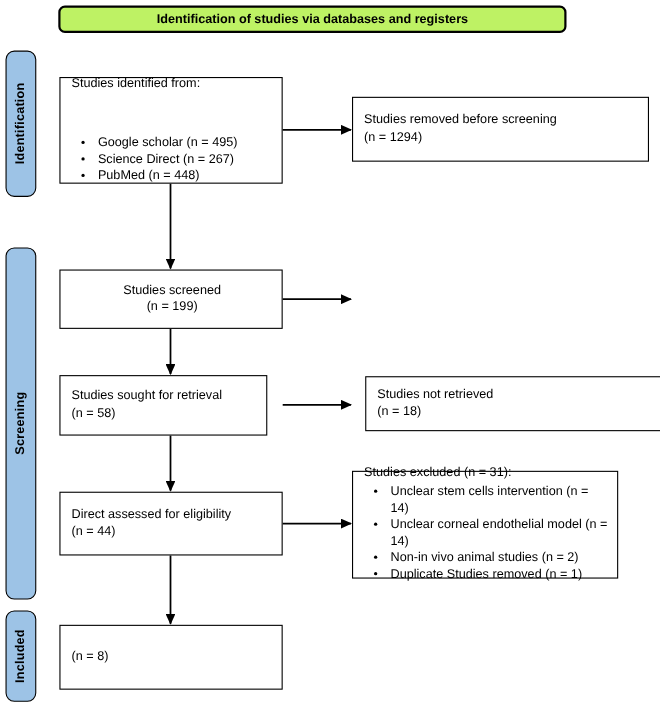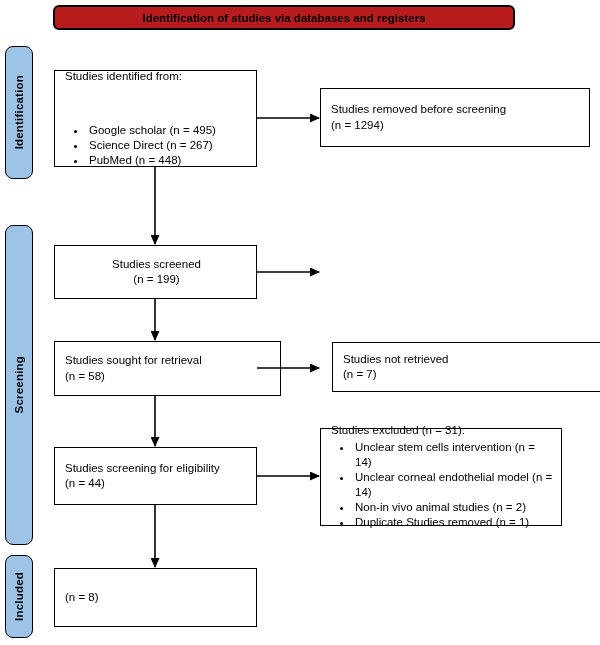--- a/index.html
+++ b/index.html
@@ -5,21 +5,21 @@
   html, body { margin: 0; padding: 0; background: #ffffff; }
   .canvas {
     position: relative;
     width: 600px; height: 645px;
     background: #ffffff;
     font-family: "Liberation Sans", sans-serif;
     color: #000;
   }
   .banner {
     position: absolute; left: 53px; top: 5px; width: 462px; height: 25px;
-    background: #b91c1c;
+    background: #bef264;
     border: 2px solid #000; border-radius: 6px;
     display: flex; align-items: center; justify-content: center;
     font-weight: bold; font-size: 11.5px;
     box-sizing: border-box;
   }
   .stage {
     position: absolute; left: 5px; width: 28px;
     background: #9DC3E6;
     border: 1.6px solid #000; border-radius: 8px;
     display: flex; align-items: center; justify-content: center;
@@ -42,21 +42,21 @@
     display: flex; flex-direction: column; justify-content: center;
     padding: 4px 8px 4px 10px;
     font-size: 11.5px; line-height: 1.32;
   }
   .fbox ul { margin: 1px 0 0 0; padding-left: 22px; }
   .fbox li { margin: 0; padding: 0 0 0 2px; }
 
   
   .b1 { left: 54px; top: 70px;  width: 203px; height: 97px; gap: 38px; }
   .b2 { left: 54px; top: 245px; width: 203px; height: 54px; text-align: center; }
-  .b3 { left: 54px; top: 341px; width: 227px; height: 55px; }
+  .b3 { left: 54px; top: 341px; width: 189px; height: 55px; }
   .b4 { left: 54px; top: 447px; width: 203px; height: 58px; }
   .b5 { left: 54px; top: 568px; width: 203px; height: 59px; }
 
   
   .r1 { left: 320px; top: 88px;  width: 270px; height: 59px; }
   .r2 { left: 320px; top: 246px; width: 270px; height: 53px; }
   .r3 { left: 332px; top: 342px; width: 270px; height: 50px; }
   .r4 { left: 320px; top: 428px; width: 242px; height: 98px; }
 
   .arrows { position: absolute; left: 0; top: 0; pointer-events: none; }
@@ -94,37 +94,37 @@
     <div>Studies screened</div>
     <div>(n = 199)</div>
   </div>
 
   <div class="fbox b3">
     <div>Studies sought for retrieval</div>
     <div>(n = 58)</div>
   </div>
 
   <div class="fbox b4">
-    <div>Studies screening for eligibility</div>
+    <div>Direct assessed for eligibility</div>
     <div>(n = 44)</div>
   </div>
 
   <div class="fbox b5">
     <div>(n = 8)</div>
   </div>
 
   <div class="fbox r1">
     <div>Studies removed before screening</div>
     <div>(n = 1294)</div>
   </div>
 
 
   <div class="fbox r3">
     <div>Studies not retrieved</div>
-    <div>(n = 7)</div>
+    <div>(n = 18)</div>
   </div>
 
   <div class="fbox r4">
     <div>Studies excluded (n = 31):</div>
     <ul>
       <li>Unclear stem cells intervention (n = 14)</li>
       <li>Unclear corneal endothelial model (n = 14)</li>
       <li>Non-in vivo animal studies (n = 2)</li>
       <li>Duplicate Studies removed (n = 1)</li>
     </ul>

